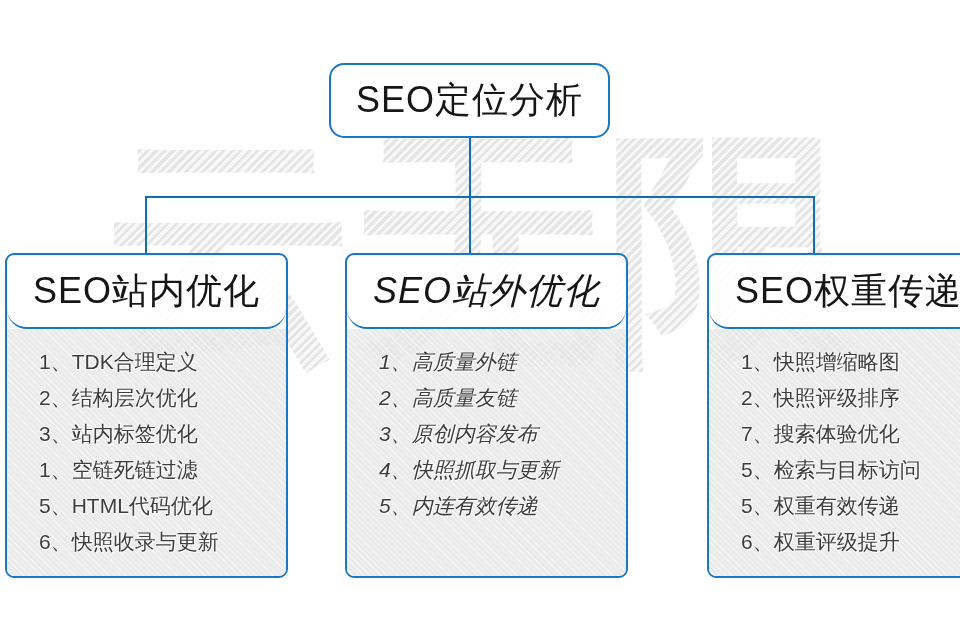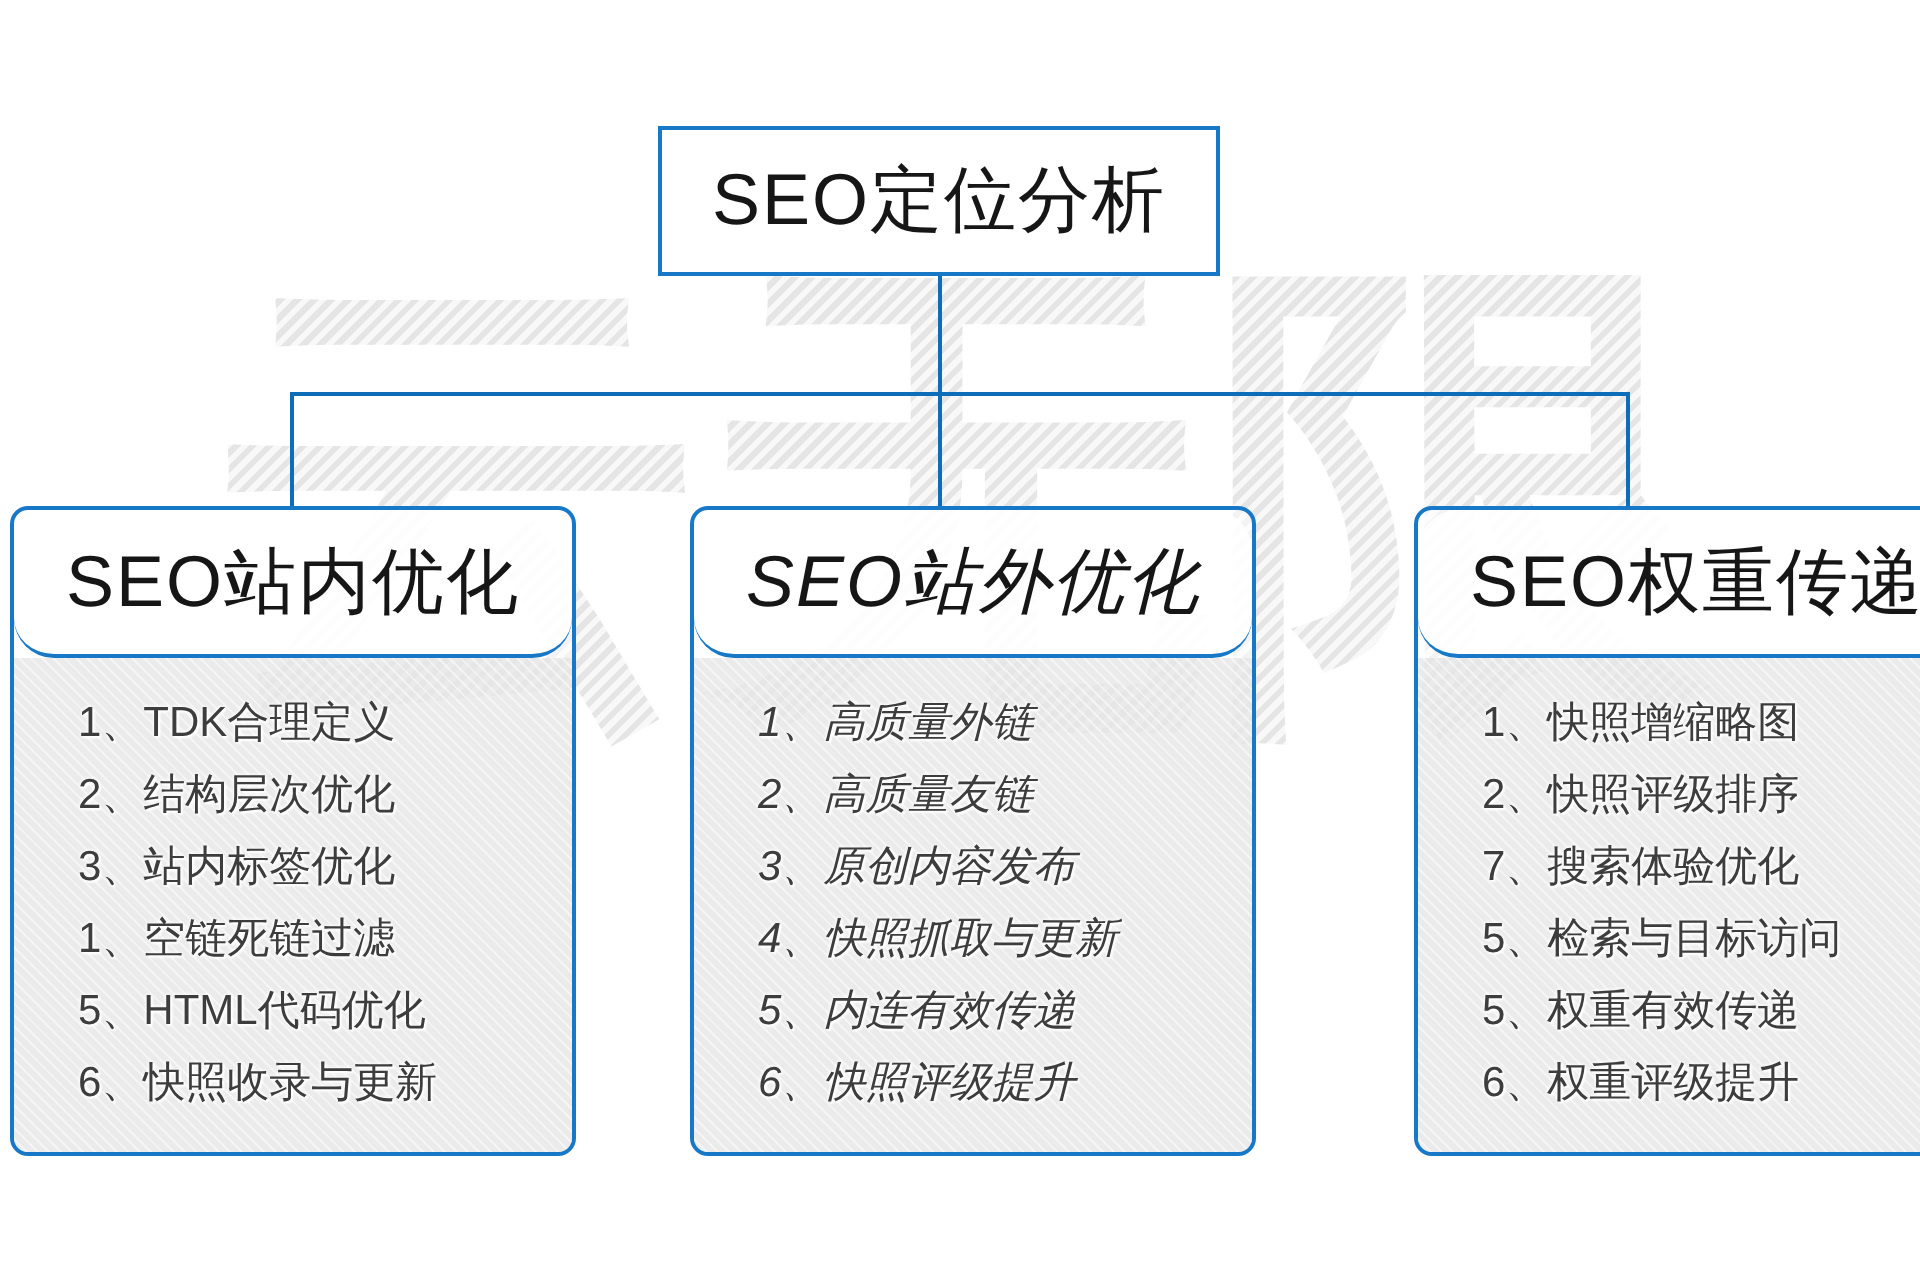--- a/index.html
+++ b/index.html
@@ -26,21 +26,21 @@
   .vline{width:2px;}
   .hline{height:2px;}
   .v-top   {left:469px;top:138px;height:58px;}
   .h-main  {left:145px;top:196px;width:670px;}
   .v-left  {left:145px;top:196px;height:57px;}
   .v-mid   {left:469px;top:196px;height:57px;}
   .v-right {left:813px;top:196px;height:57px;}
   
   .top-box{
     position:absolute;left:329px;top:63px;width:281px;height:75px;
-    box-sizing:border-box;border:2px solid #1778c8;border-radius:0;
+    box-sizing:border-box;border:2px solid #1778c8;border-radius:15px;
     background:rgba(255,255,255,0.85);
     display:flex;align-items:center;justify-content:center;
     font-size:36px;color:#161616;letter-spacing:1px;z-index:3;
   }
   
   .column{
     position:absolute;top:253px;width:283px;height:325px;
     box-sizing:border-box;border:2px solid #1778c8;border-radius:9px;
     background:rgba(255,255,255,0.55);z-index:3;overflow:hidden;
   }
@@ -96,21 +96,20 @@
 <div class="column col-mid">
   <div class="col-header">
     <span>SEO站外优化</span>
   </div>
   <div class="col-list">
     <div class="list-item">1、高质量外链</div>
     <div class="list-item">2、高质量友链</div>
     <div class="list-item">3、原创内容发布</div>
     <div class="list-item">4、快照抓取与更新</div>
     <div class="list-item">5、内连有效传递</div>
-    <div class="list-item">6、快照评级提升</div>
   </div>
 </div>
 
 <div class="column col-right">
   <div class="col-header">
     <span>SEO权重传递</span>
   </div>
   <div class="col-list">
     <div class="list-item">1、快照增缩略图</div>
     <div class="list-item">2、快照评级排序</div>

